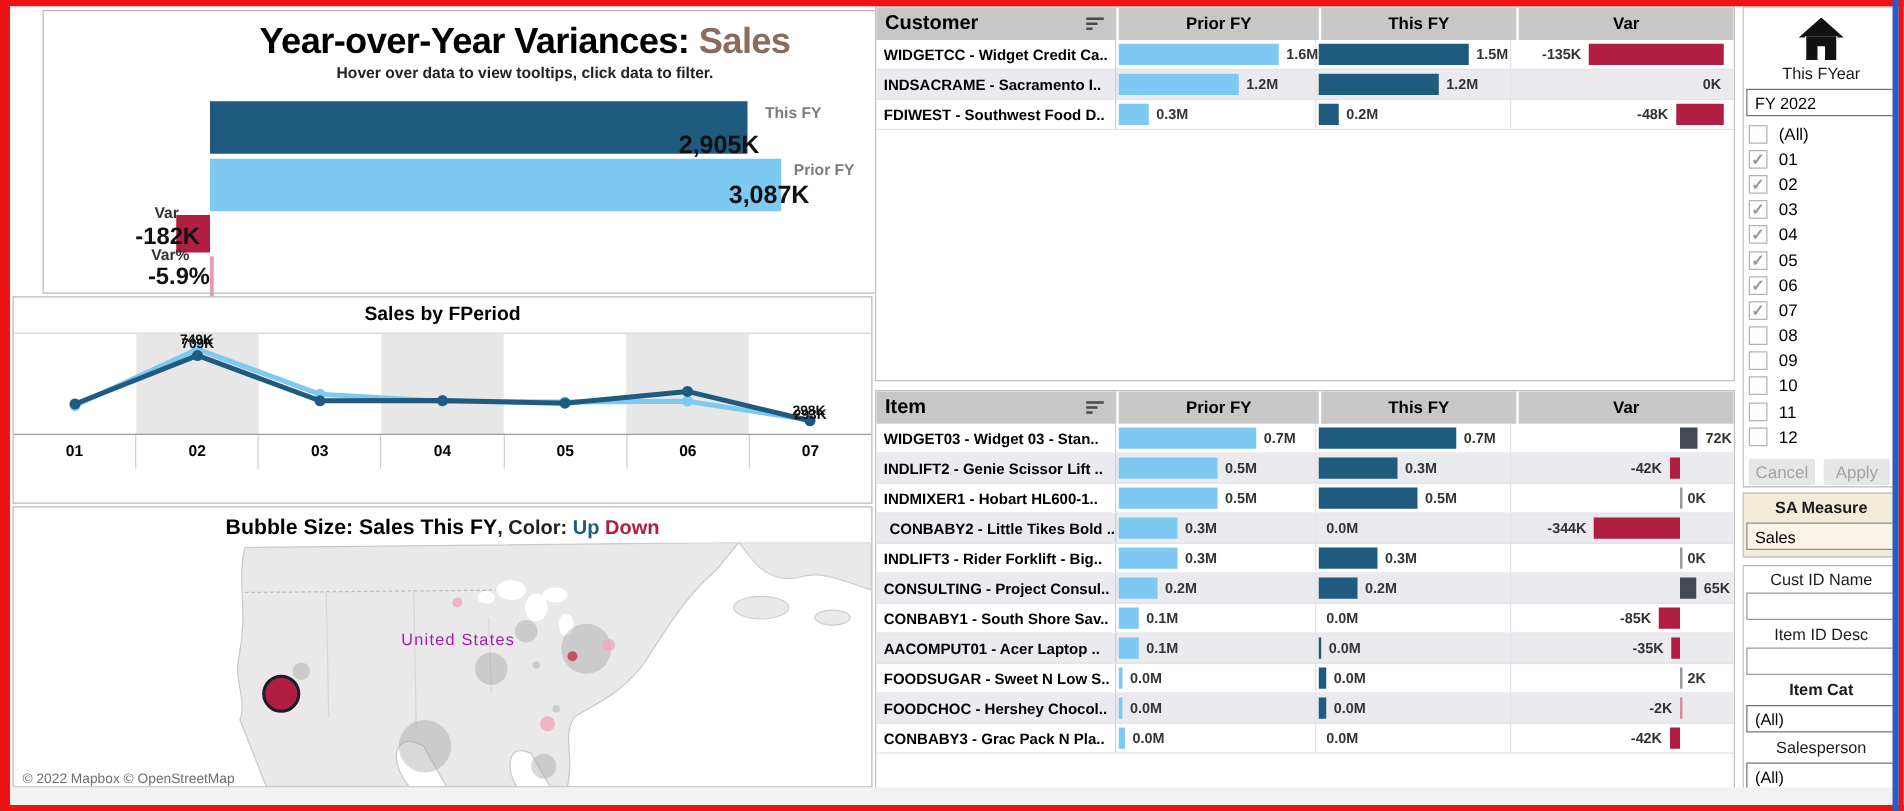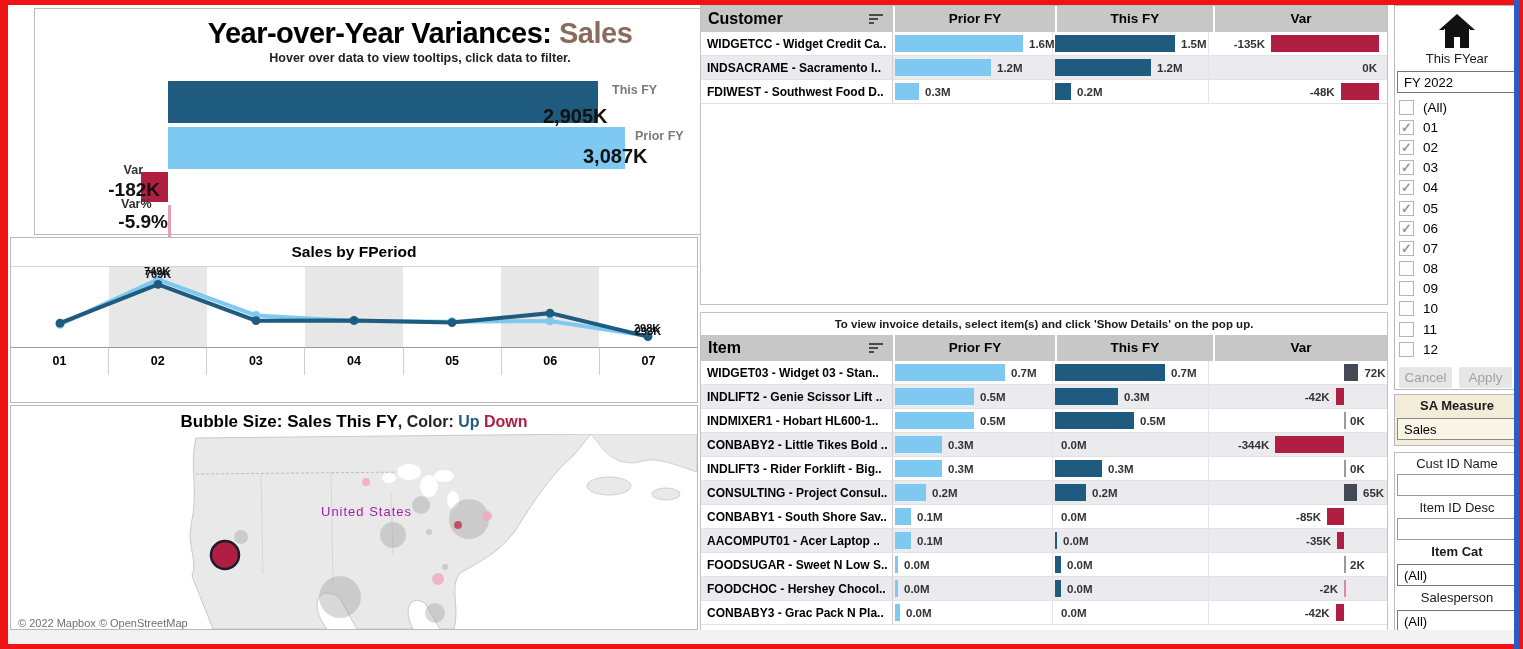--- a/index.html
+++ b/index.html
@@ -256,21 +256,20 @@
         </div>
         <div class="td" style="width: 172px; border-right: none;">
           <div class="hbar" style="left: 131.6px; width: 38.4px; background: rgb(176, 30, 65);"></div>
           <div class="vlabel" style="right: 46.4px;">-48K</div>
         </div>
       </div>
     </div>
 </div>
 
 <div class="tbl-panel" id="item-panel">
-  <div class="instruction">To view invoice details, select item(s) and click 'Show Details' on the pop up.</div>
   <div class="thead">
     <div class="th name" style="width:192px;">
       <span>Item</span>
       <span class="ficon">
           <div style="width:14px"></div>
           <div style="width:9px"></div>
           <div style="width:5px"></div>
         </span>
     </div>
     <div class="th c" style="width:160px;">Prior FY</div>
@@ -316,21 +315,21 @@
         </div>
         <div class="td" style="width: 156px;">
           <div class="hbar" style="left: 2px; width: 79px; background: rgb(30, 91, 126);"></div>
           <div class="vlabel" style="left: 87px;">0.5M</div>
         </div>
         <div class="td" style="width: 172px; border-right: none;">
           <div class="hbar" style="left: 135px; width: 1.5px; background: rgb(154, 154, 154);"></div>
           <div class="vlabel" style="left: 141px;">0K</div>
         </div>
       </div>
-      <div class="trow alt" style="height: 24px;">
+      <div class="trow alt" style="height: 24px; text-align: right;">
         <div class="td name" style="width: 192px; line-height: 24px;">CONBABY2 - Little Tikes Bold ..</div>
         <div class="td" style="width: 160px;">
           <div class="hbar" style="left: 2px; width: 47px; background: rgb(126, 201, 242);"></div>
           <div class="vlabel" style="left: 55px;">0.3M</div>
         </div>
         <div class="td" style="width: 156px;">
           <div class="vlabel" style="left: 8px;">0.0M</div>
         </div>
         <div class="td" style="width: 172px; border-right: none;">
           <div class="hbar" style="left: 66.2px; width: 68.8px; background: rgb(176, 30, 65);"></div>

